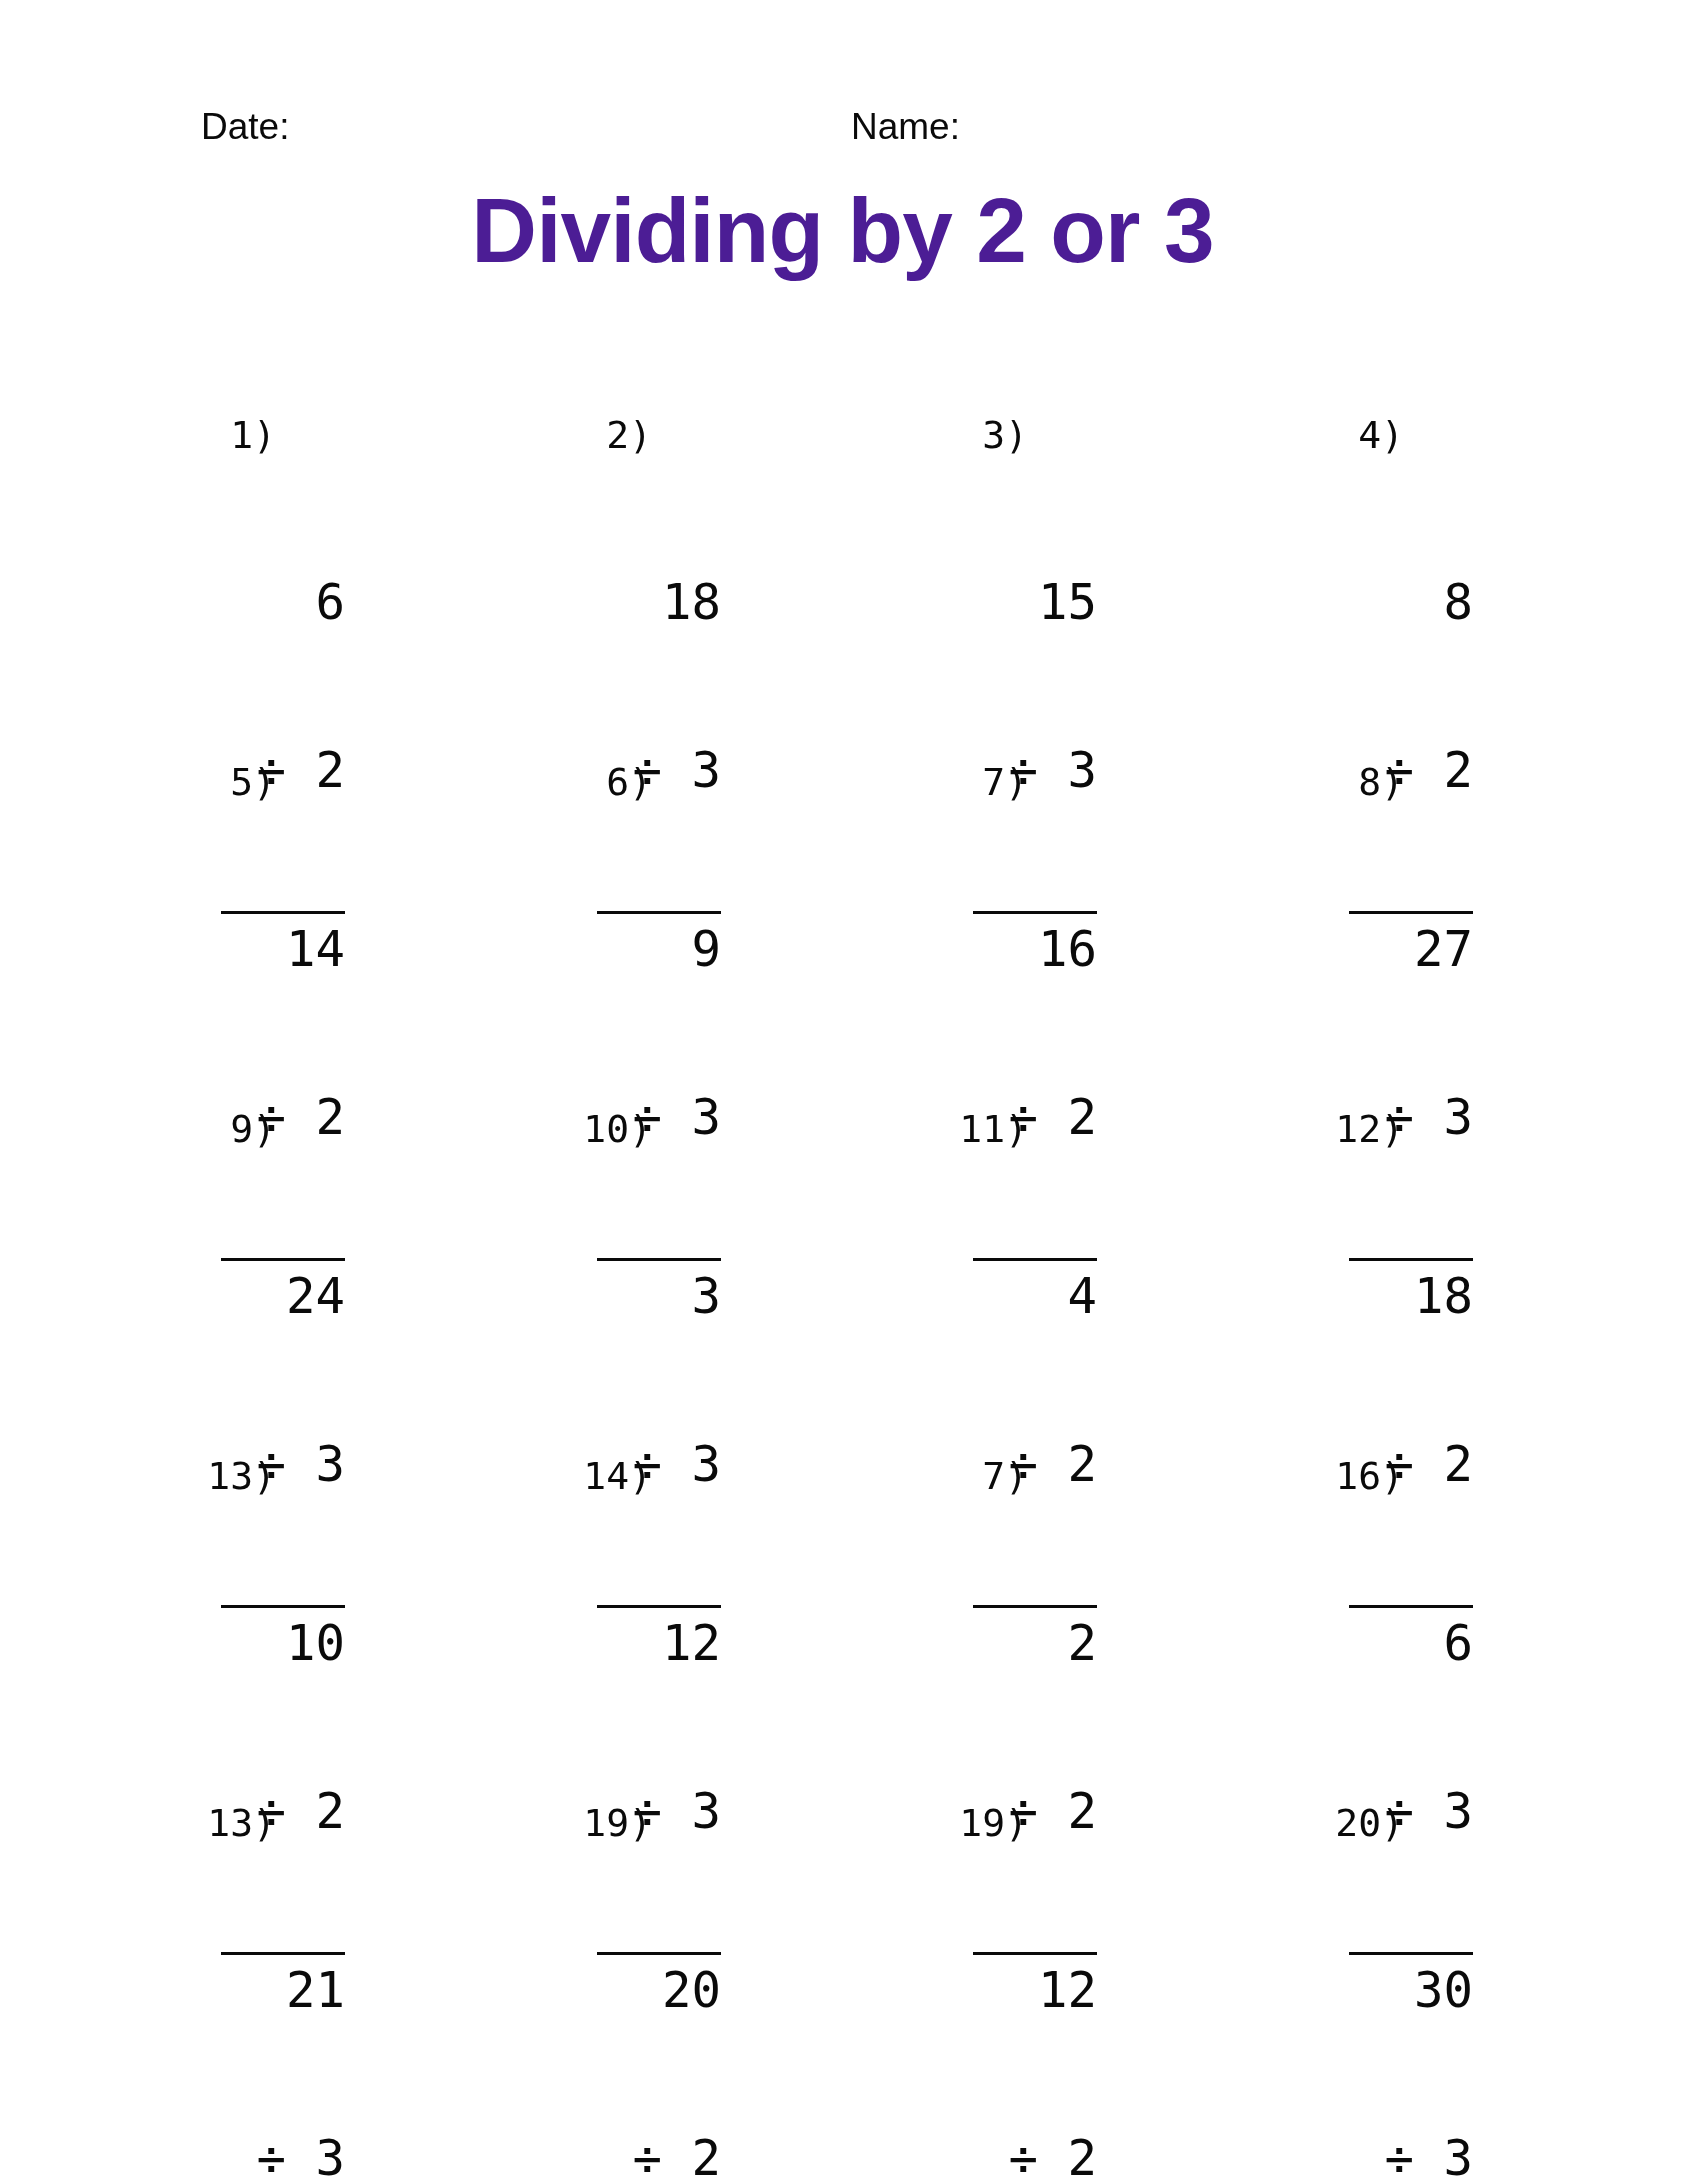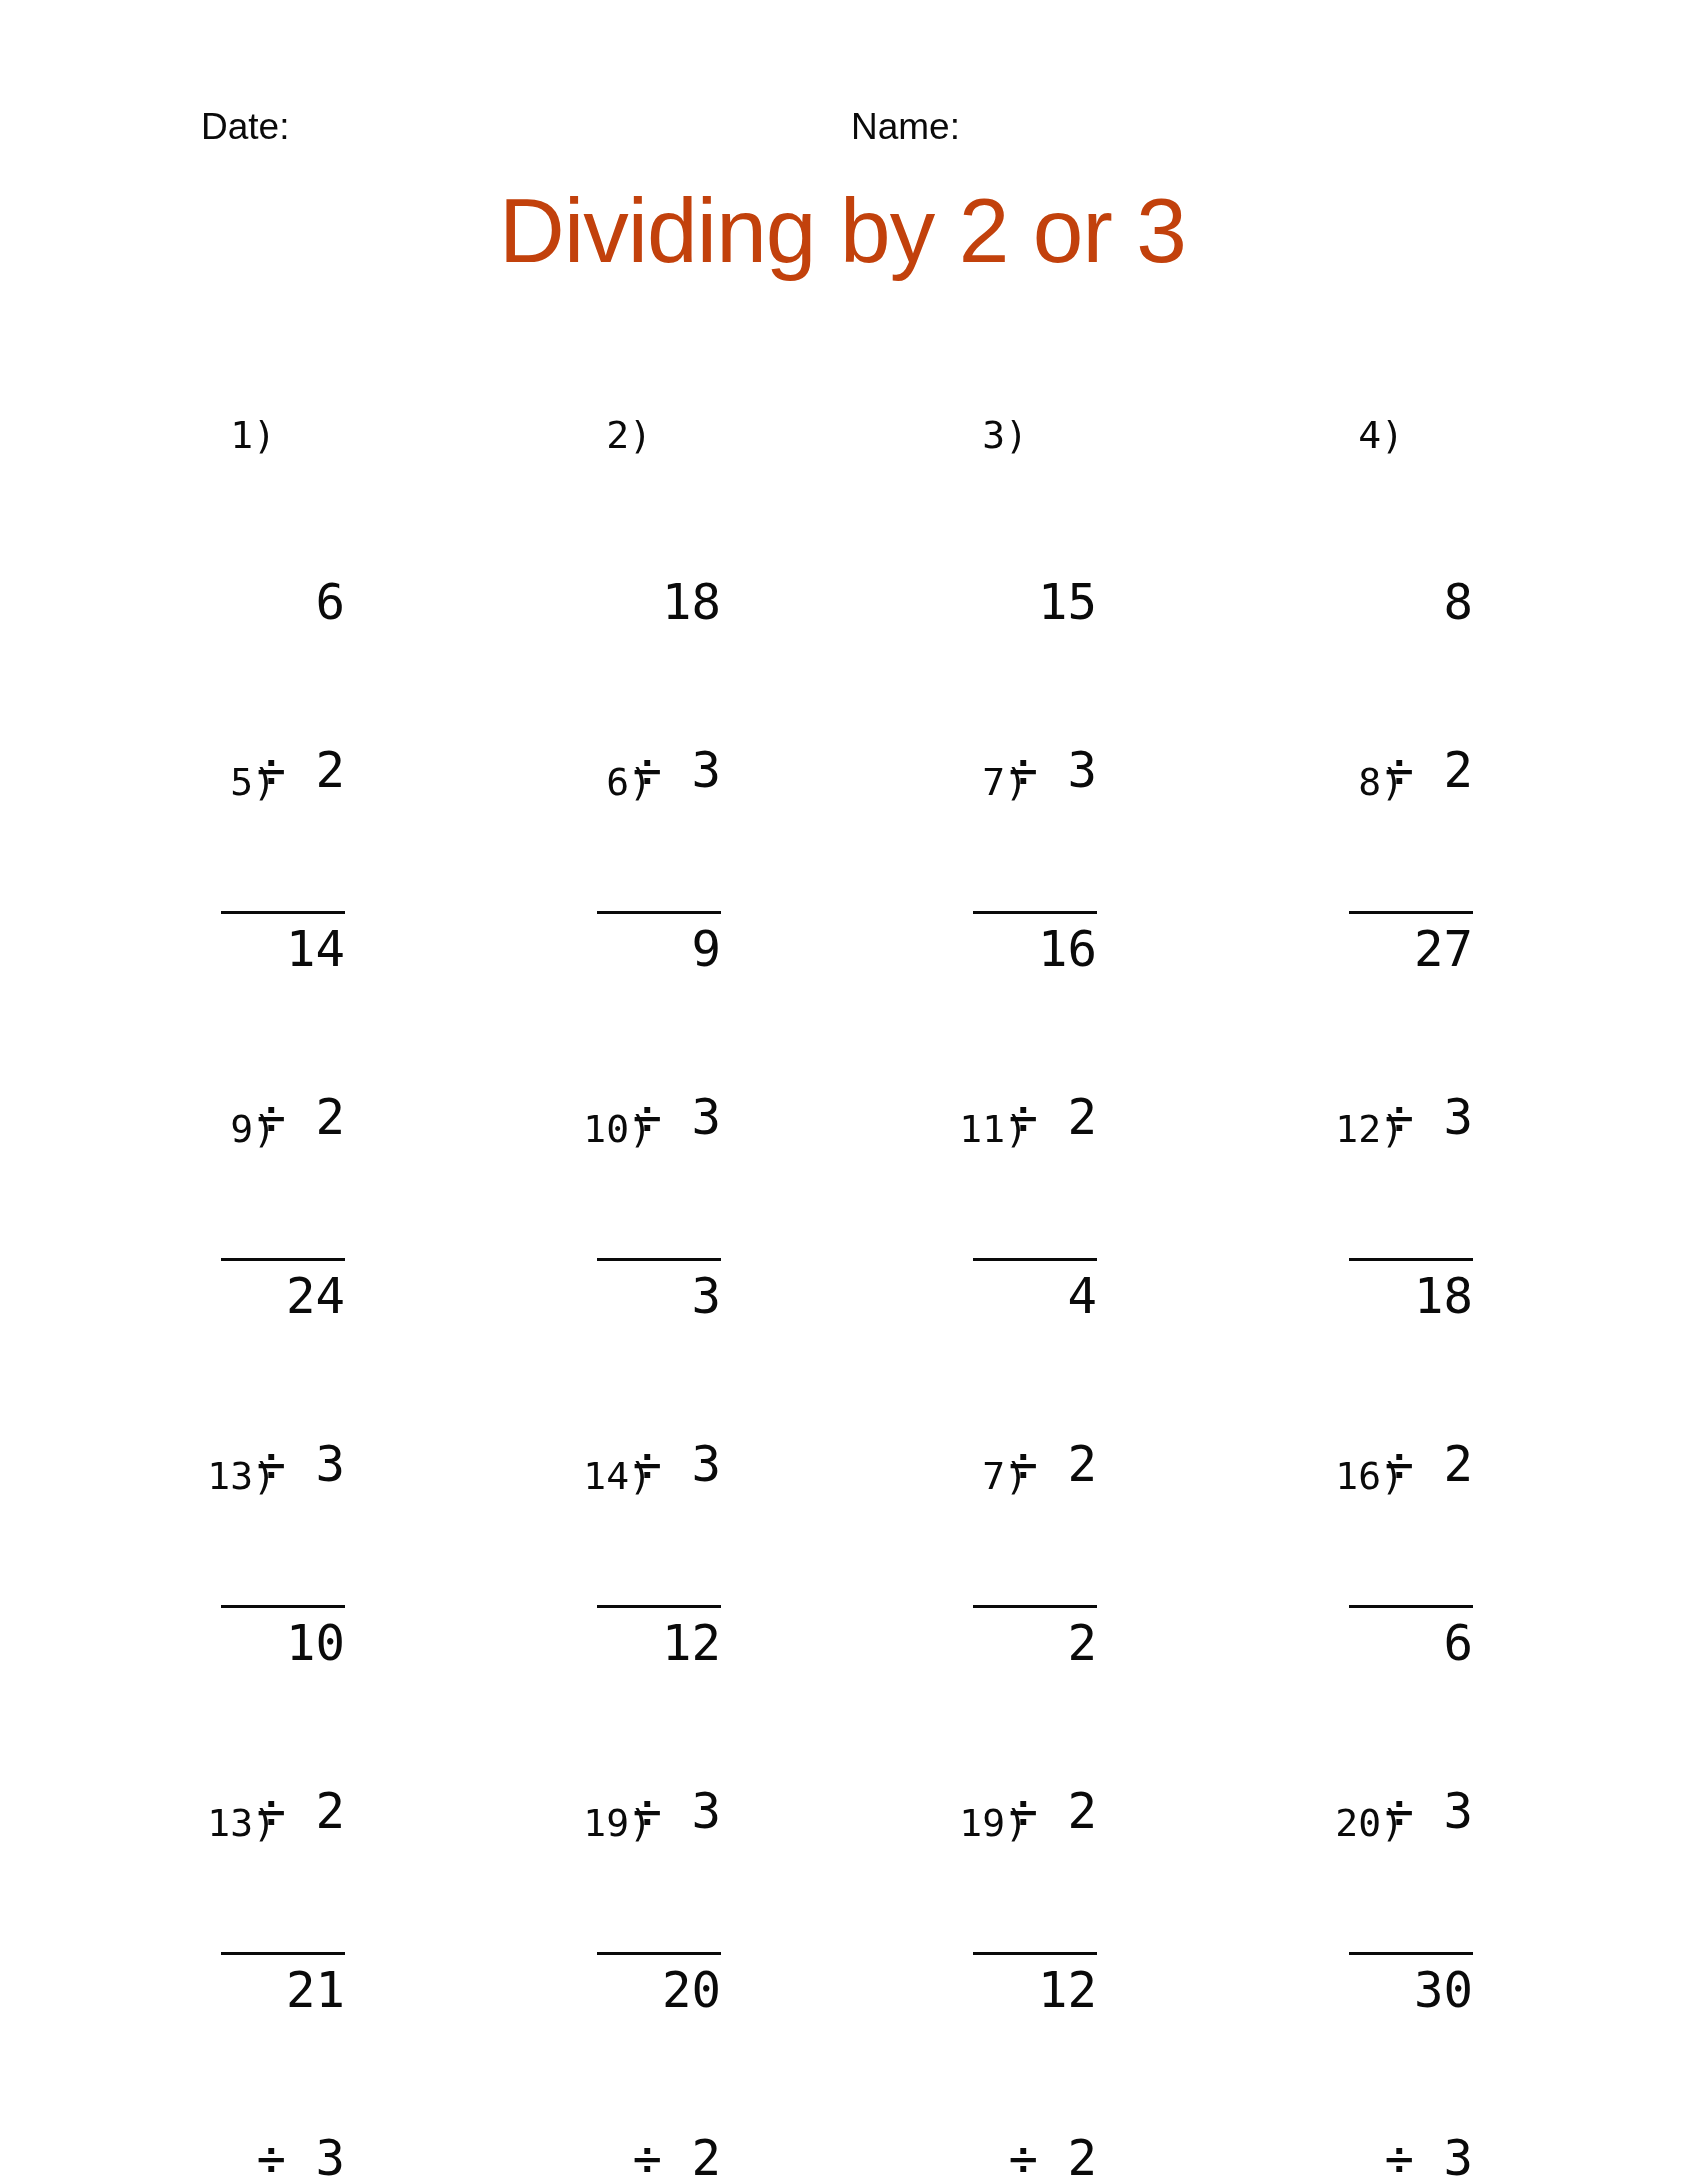--- a/index.html
+++ b/index.html
@@ -29,24 +29,24 @@
   #date-line { left: 308px; top: 135px; width: 301px; }
   #name-line { left: 976px; top: 135px; width: 537px; }
 
   
   #worksheet-title {
     position: absolute;
     left: 0; right: 0;
     top: 181px;
     text-align: center;
     font-size: 91px;
-    font-weight: 400;
+    font-weight: 700;
     line-height: 1.1;
     letter-spacing: -0.9px;
-    color: #c2410c;
+    color: #4c1d95;
   }
   #worksheet-subtitle {
     position: absolute;
     left: 0; right: 0;
     top: 290px;
     text-align: center;
     font-size: 41px;
     font-weight: 700;
     line-height: 1.1;
     color: #0a0a0a;

